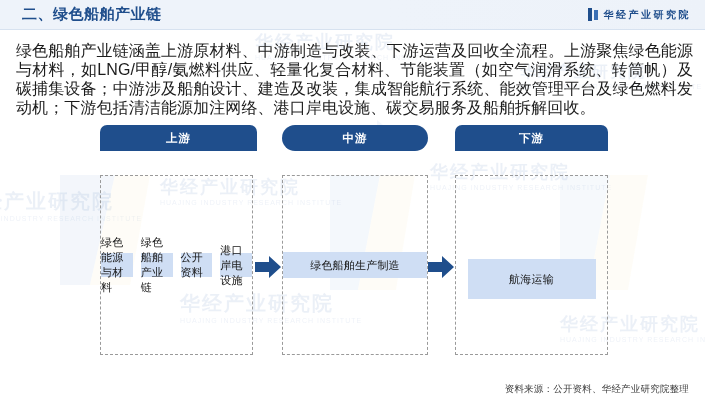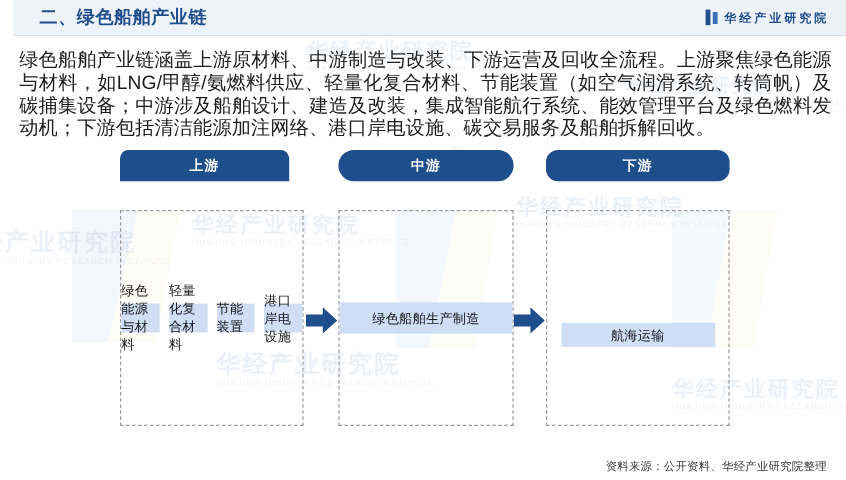--- a/index.html
+++ b/index.html
@@ -49,21 +49,20 @@
     position: relative;
     z-index: 3;
     height: 30px;
     background: linear-gradient(to right, #eef3fa 0%, #eef3fa 55%, #edf2f9 100%);
     border-bottom: 1px solid #d7e2f0;
     display: flex;
     align-items: center;
     justify-content: space-between;
     padding: 0 14px 0 22px;
     box-sizing: border-box;
-    margin-left: 11px;
   }
   .header-title {
     font-size: 15px;
     font-weight: bold;
     color: #1f4e8c;
     letter-spacing: 0.5px;
   }
   .brand {
     display: flex;
     align-items: center;
@@ -132,23 +131,23 @@
     background: #1f4e8c;
     border-radius: 7px 7px 0 0;
     color: #ffffff;
     font-size: 11.5px;
     font-weight: bold;
     display: flex;
     align-items: center;
     justify-content: center;
     letter-spacing: 1px;
   }
-  .col-head.c0 { left: 84px;  width: 141px; top: 0; }
+  .col-head.c0 { left: 84px;  width: 157px; top: 0; }
   .col-head.c1 { left: 266px; width: 146px; top: 0; border-radius: 13px; }
-  .col-head.c2 { left: 439px; width: 153px; top: 0; border-radius: 10px; }
+  .col-head.c2 { left: 439px; width: 153px; top: 0; }
 
   
   .col-body {
     position: absolute;
     top: 50px;
     height: 180px;
     border: 1px dashed #9a9a9a;
     box-sizing: border-box;
     display: flex;
     flex-direction: row;
@@ -166,21 +165,21 @@
     background: #cfdef4;
     color: #161616;
     font-size: 11px;
     display: flex;
     align-items: center;
     justify-content: center;
     letter-spacing: 0.2px;
     box-sizing: border-box;
   }
   .col-body.c1 .node { width: 144px; height: 26px; }
-  .col-body.c2 .node { width: 128px; height: 20px; margin-top: 28px; }
+  .col-body.c2 .node { width: 128px; height: 40px; margin-top: 28px; }
 
   
   .arrow {
     position: absolute;
     top: 131px;
     width: 26px;
     height: 22px;
   }
   .arrow.a0 { left: 239px; }
   .arrow.a1 { left: 412px; }
@@ -263,22 +262,22 @@
 <div class="chart-wrap">
 
   <div class="diagram">
 
     <div class="col-head c0">上游</div>
     <div class="col-head c1">中游</div>
     <div class="col-head c2">下游</div>
 
     <div class="col-body c0">
       <div class="node">绿色能源与材料</div>
-      <div class="node">轻量化复合材料</div>
-      <div class="node">节能装置</div>
+      <div class="node">绿色船舶产业链</div>
+      <div class="node">公开资料</div>
       <div class="node">港口岸电设施</div>
     </div>
 
     <div class="col-body c1">
       <div class="node">绿色船舶生产制造</div>
     </div>
 
     <div class="col-body c2">
       <div class="node">航海运输</div>
     </div>

